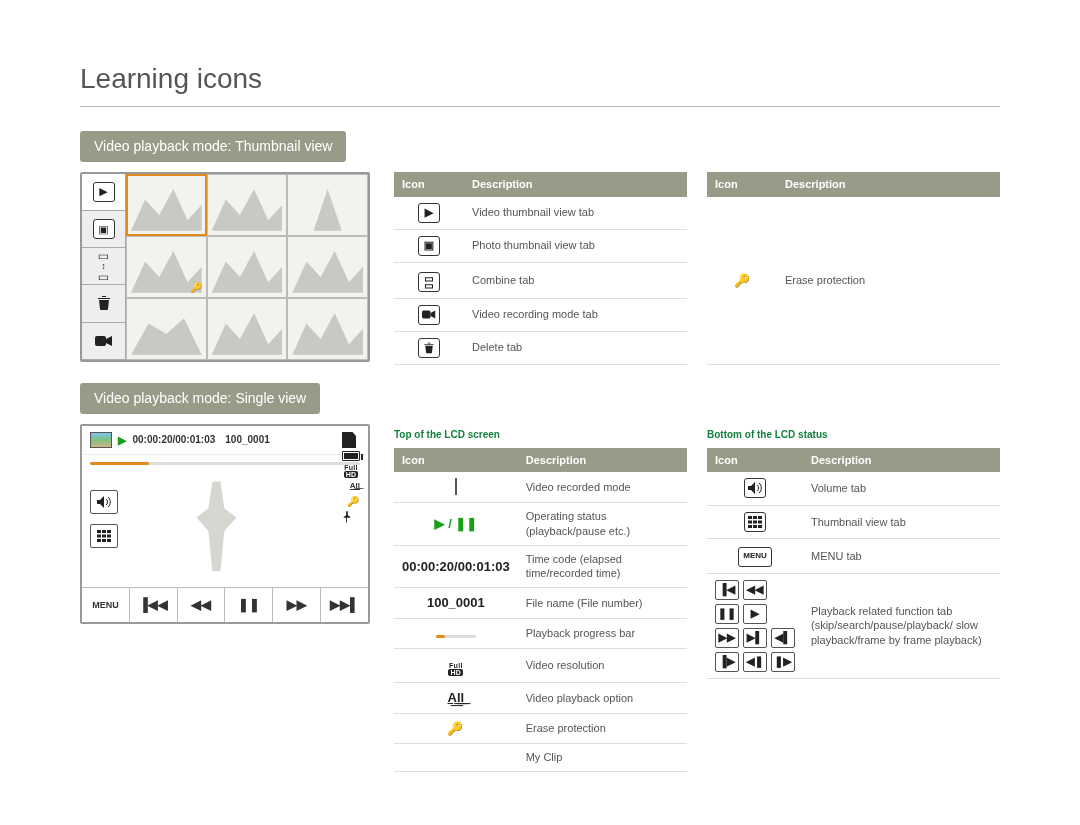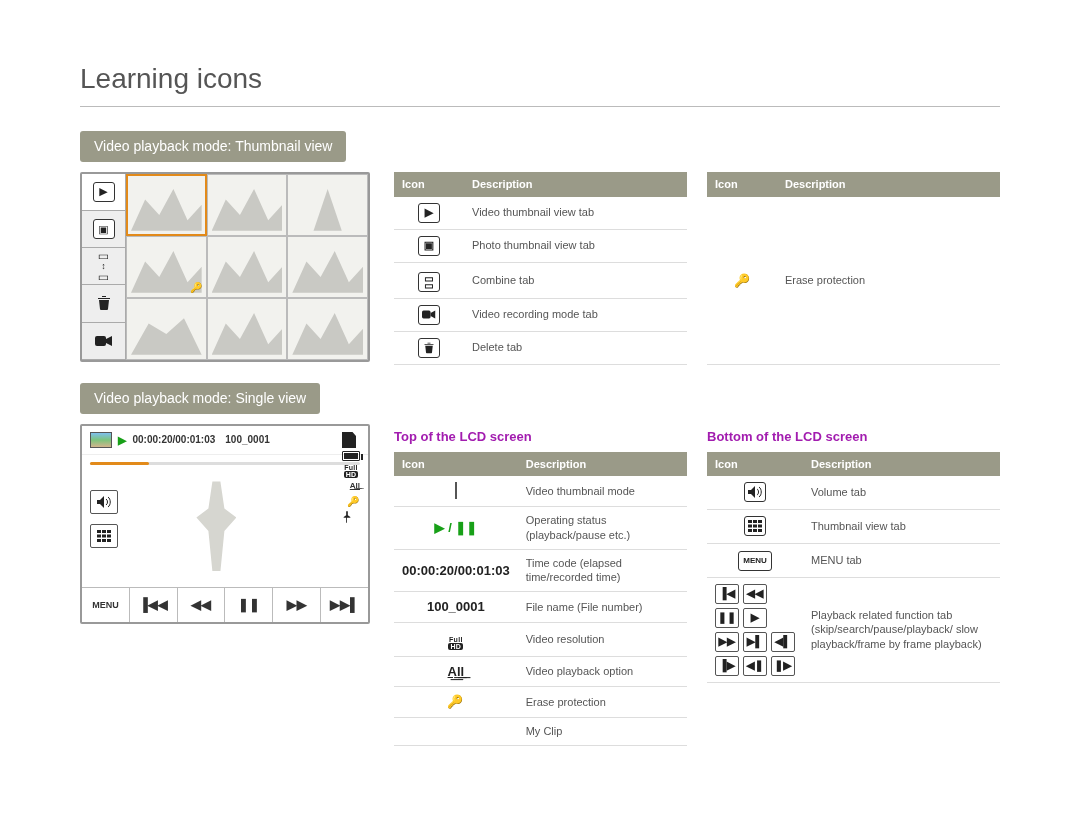--- a/index.html
+++ b/index.html
@@ -97,21 +97,21 @@
   table.icon-table { border-collapse: collapse; width: 100%; font-size:11px; }
   table.icon-table th {
     background:#9a9a88; color:#fff; text-align:left; font-weight:700;
     padding:5px 8px; font-size:11px;
   }
   table.icon-table td {
     border-bottom:1px solid #ddd; padding:6px 8px; vertical-align:middle;
     color:#555;
   }
   table.icon-table td.icon-col { width:70px; text-align:center; color:#222; font-weight:700; font-size:13px; }
-  .subhead { font-size:13px; font-weight:700; color:#a21caf; margin:4px 0 6px; }
+  .subhead { font-size:10px; font-weight:700; color:#15803d; margin:4px 0 6px; }
   .tiny { font-size:8px; font-weight:700; color:#000; }
 
   .icon-box {
     display:inline-flex; width:22px; height:20px; border:1.5px solid #333; border-radius:3px;
     align-items:center; justify-content:center; font-size:11px; background:#fff;
   }
   .icon-box.menu { width:auto; padding:0 4px; font-size:8px; font-weight:700;}
   .icon-key { font-weight:900; }
   .vol-icon svg, .thumb-tab-icon svg { display:block; }
 
@@ -341,33 +341,37 @@
       <table class="icon-table">
         <thead>
             <tr>
           <th>Icon</th>
           <th>Description</th>
         </tr>
           </thead>
         <tbody>
           <tr>
               <td class="icon-col"><span class="thumb-mini"></span></td>
-              <td>Video thumbnail mode</td>
+              <td>Video recorded mode</td>
             </tr>
           <tr>
               <td class="icon-col" style="color:#18a018;">▶ / ❚❚</td>
               <td>Operating status (playback/pause etc.)</td>
             </tr>
           <tr>
               <td class="icon-col tiny">00:00:20/00:01:03</td>
               <td>Time code (elapsed time/recorded time)</td>
             </tr>
           <tr>
               <td class="icon-col tiny">100_0001</td>
               <td>File name (File number)</td>
+            </tr>
+          <tr>
+              <td class="icon-col"><span class="progress-bar" style="display:inline-block;width:40px;"><span class="fill"></span></span></td>
+              <td>Playback progress bar</td>
             </tr>
           <tr>
               <td class="icon-col"><span class="badge-fullhd">
                   <span class="top">Full</span>
                   <span class="bot">HD</span>
                 </span></td>
               <td>Video resolution</td>
             </tr>
           <tr>
               <td class="icon-col" style="text-decoration:underline;font-weight:700;">A͟l͟l͟</td>
@@ -379,21 +383,21 @@
             </tr>
           <tr>
               <td class="icon-col"></td>
               <td>My Clip</td>
             </tr>
         </tbody>
       </table>
     </div>
 
     <div style="flex:1;">
-      <div class="subhead">Bottom of the LCD screen</div>
+      <div class="subhead">Bottom of the LCD status</div>
       <table class="icon-table">
         <thead>
             <tr>
           <th>Icon</th>
           <th>Description</th>
         </tr>
           </thead>
         <tbody>
           <tr>
               <td class="icon-col"><span class="icon-box vol-icon">

